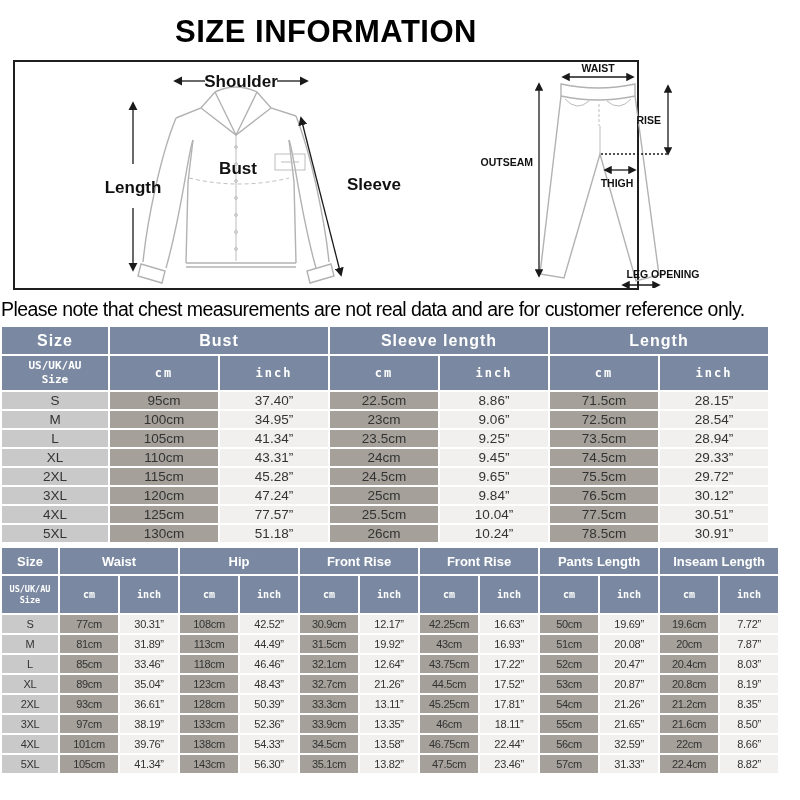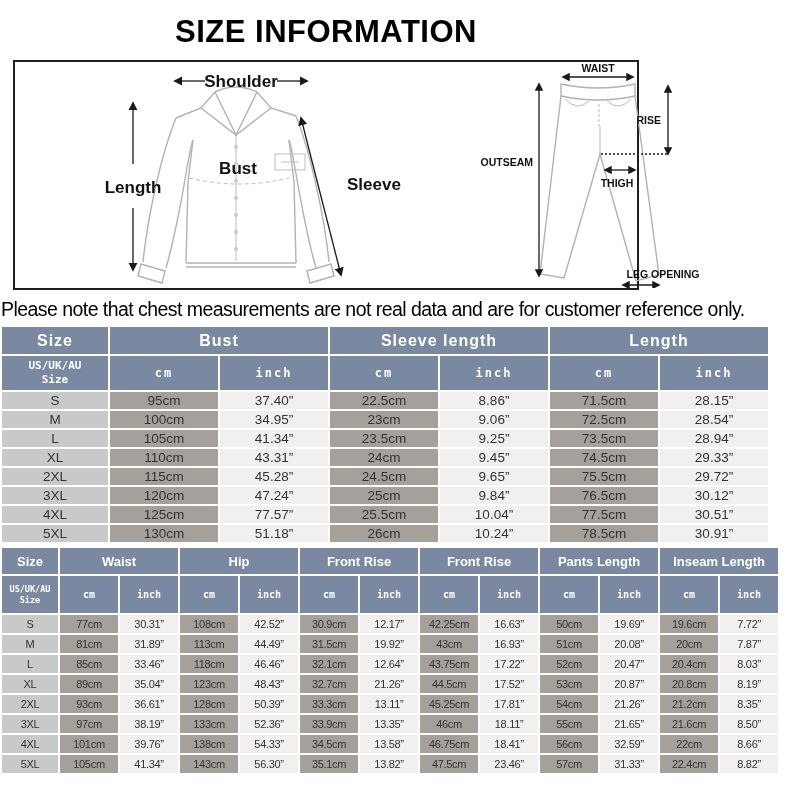--- a/index.html
+++ b/index.html
@@ -384,21 +384,21 @@
 
         <tr>
           <td class="c-size">4XL</td>
           <td class="c-cm">101cm</td>
           <td class="c-in">39.76”</td>
           <td class="c-cm">138cm</td>
           <td class="c-in">54.33”</td>
           <td class="c-cm">34.5cm</td>
           <td class="c-in">13.58”</td>
           <td class="c-cm">46.75cm</td>
-          <td class="c-in">18.41”</td>
+          <td class="c-in">22.44”</td>
           <td class="c-cm">56cm</td>
           <td class="c-in">32.59”</td>
           <td class="c-cm">22cm</td>
           <td class="c-in">8.66”</td>
         </tr>
 
         <tr>
           <td class="c-size">5XL</td>
           <td class="c-cm">105cm</td>
           <td class="c-in">41.34”</td>

